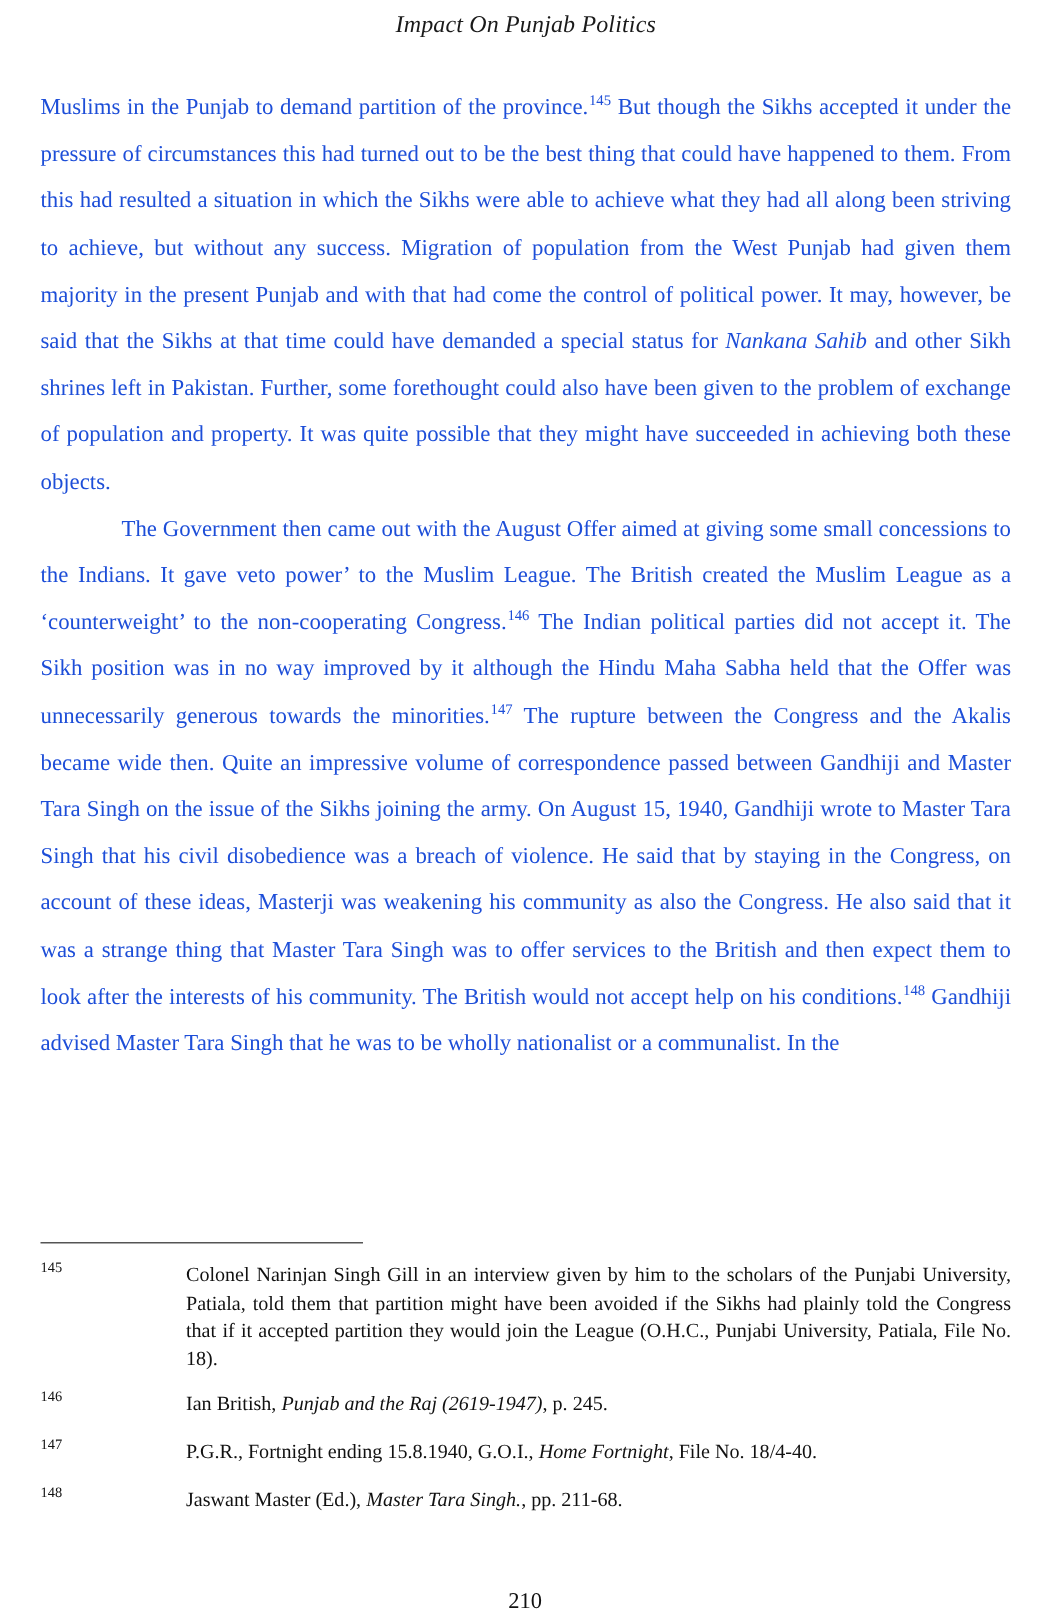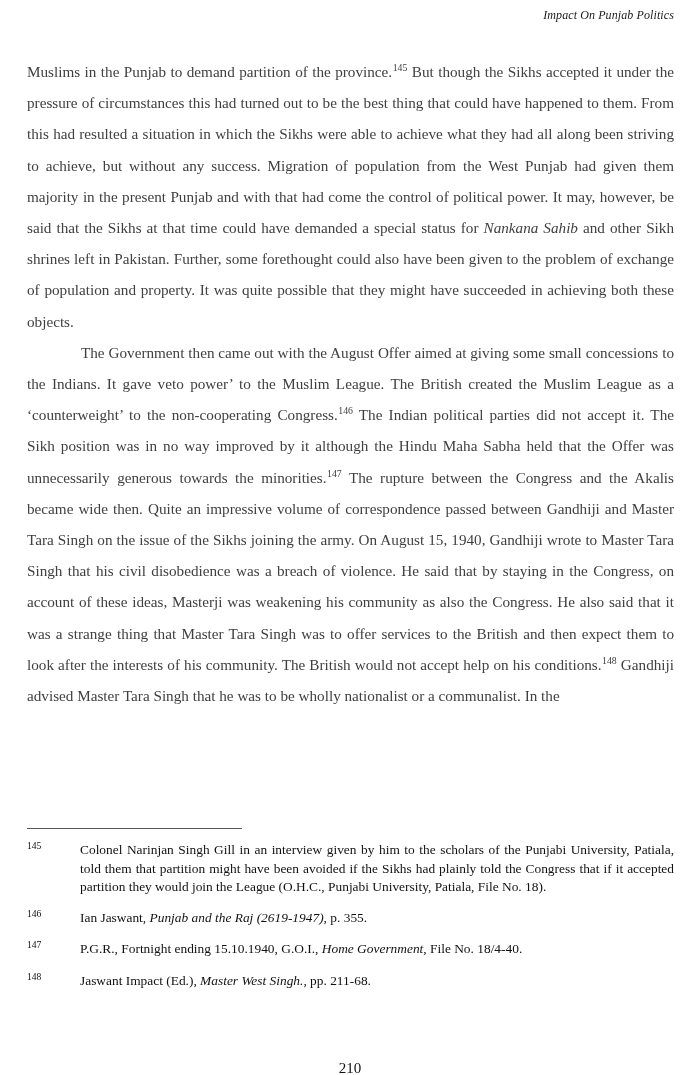--- a/index.html
+++ b/index.html
@@ -19,42 +19,42 @@
     overflow: hidden;
     box-sizing: border-box;
   }
 
   
   .running-header {
     position: absolute;
     top: 8px;
     left: 27px;
     width: 647px;
-    text-align: right;
+    text-align: center;
     font-style: italic;
-    font-size: 12px;
+    font-size: 16px;
     letter-spacing: 0.1px;
     color: #1a1a1a;
     white-space: nowrap;
   }
 
   
   .body-column {
     position: absolute;
     top: 56px;
     left: 27px;
     width: 647px;
   }
   .body-para {
     margin: 0;
     font-size: 15.2px;
     line-height: 31.2px;
     text-align: justify;
     text-justify: inter-word;
-    color: #404040;
+    color: #1d4ed8;
     hyphens: none;
   }
   .body-para.indented {
     text-indent: 54px;
   }
   .body-para + .body-para {
     margin-top: 0;
   }
   em, .ital {
     font-style: italic;
@@ -95,20 +95,21 @@
   .footnote .fn-num {
     position: absolute;
     left: 0;
     top: -2px;
     font-size: 9.6px;
     line-height: 14px;
     color: #111111;
   }
   .footnote .fn-text {
     display: block;
+    margin-left: 44px;
   }
   .fn-146 { margin-bottom: 13px; }
   .fn-147 { margin-bottom: 13px; }
 
   
   .page-number {
     position: absolute;
     left: 0;
     top: 1058px;
     width: 700px;
@@ -137,30 +138,30 @@
 
     <hr class="footnote-rule">
 
     <div class="footnote fn-145">
       <span class="fn-num">145</span>
       <span class="fn-text">Colonel Narinjan Singh Gill in an interview given by him to the scholars of the Punjabi University, Patiala, told them that partition might have been avoided if the Sikhs had plainly told the Congress that if it accepted partition they would join the League (O.H.C., Punjabi University, Patiala, File No. 18).</span>
     </div>
 
     <div class="footnote fn-146">
       <span class="fn-num">146</span>
-      <span class="fn-text"><span>Ian Jaswant, </span><em class="ital">Punjab and the Raj (2619-1947)</em><span>, p. 355.</span></span>
+      <span class="fn-text"><span>Ian British, </span><em class="ital">Punjab and the Raj (2619-1947)</em><span>, p. 245.</span></span>
     </div>
 
     <div class="footnote fn-147">
       <span class="fn-num">147</span>
-      <span class="fn-text"><span>P.G.R., Fortnight ending 15.10.1940, G.O.I., </span><em class="ital">Home Government</em><span>, File No. 18/4-40.</span></span>
+      <span class="fn-text"><span>P.G.R., Fortnight ending 15.8.1940, G.O.I., </span><em class="ital">Home Fortnight</em><span>, File No. 18/4-40.</span></span>
     </div>
 
     <div class="footnote fn-148">
       <span class="fn-num">148</span>
-      <span class="fn-text"><span>Jaswant Impact (Ed.), </span><em class="ital">Master West Singh.</em><span>, pp. 211-68.</span></span>
+      <span class="fn-text"><span>Jaswant Master (Ed.), </span><em class="ital">Master Tara Singh.</em><span>, pp. 211-68.</span></span>
     </div>
 
   </div>
 
   <div class="page-number">210</div>
 
 </div>
 
 </body></html>

